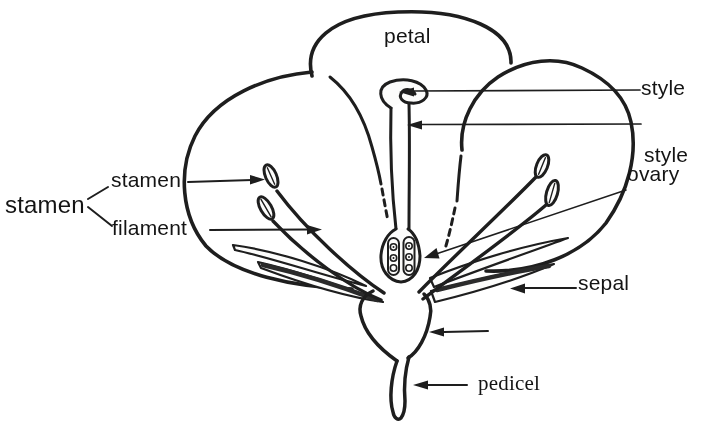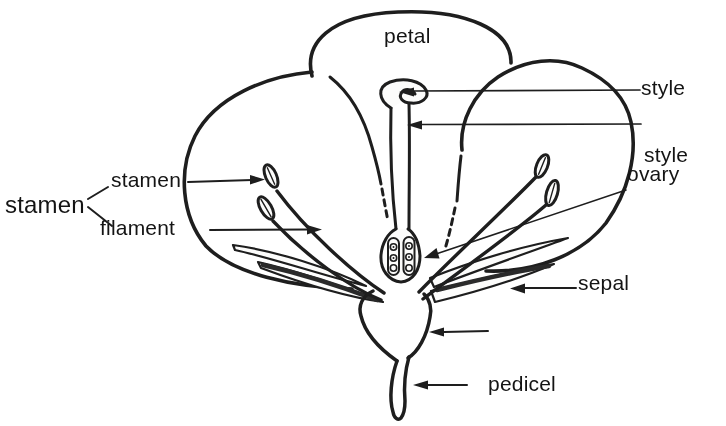--- a/index.html
+++ b/index.html
@@ -19,24 +19,24 @@
     letter-spacing:.2px;
     white-space:nowrap;
     user-select:none;
   }
   .lbl-petal{left:384px;top:25px;}
   .lbl-stigma{left:641px;top:77px;}
   .lbl-style{left:644px;top:111px;margin-top:33px;}
   .lbl-ovary{left:627px;top:163px;}
   .lbl-sepal{left:578px;top:272px;}
   .lbl-receptacle{left:490px;top:319px;}
-  .lbl-pedicel{left:488px;top:373px;}
+  .lbl-pedicel{left:478px;top:373px;font-family:Liberation Serif, serif;}
   .lbl-stamen{left:5px;top:193px;font-size:24px;}
   .lbl-anther{left:111px;top:169px;}
-  .lbl-filament{left:100px;top:217px;text-align:right;}
+  .lbl-filament{left:112px;top:217px;text-align:right;}
 </style>
 </head>
 <body>
 
 <div class="stage">
 
   <svg width="726" height="426" viewBox="0 0 726 426" fill="none" stroke="#1e1e1e" stroke-linecap="round" stroke-linejoin="round">
 
     <g stroke-width="3.6">
       <path d="M 312 76 C 304 44 328 15 398 12 C 466 9 512 30 511 63"></path>

